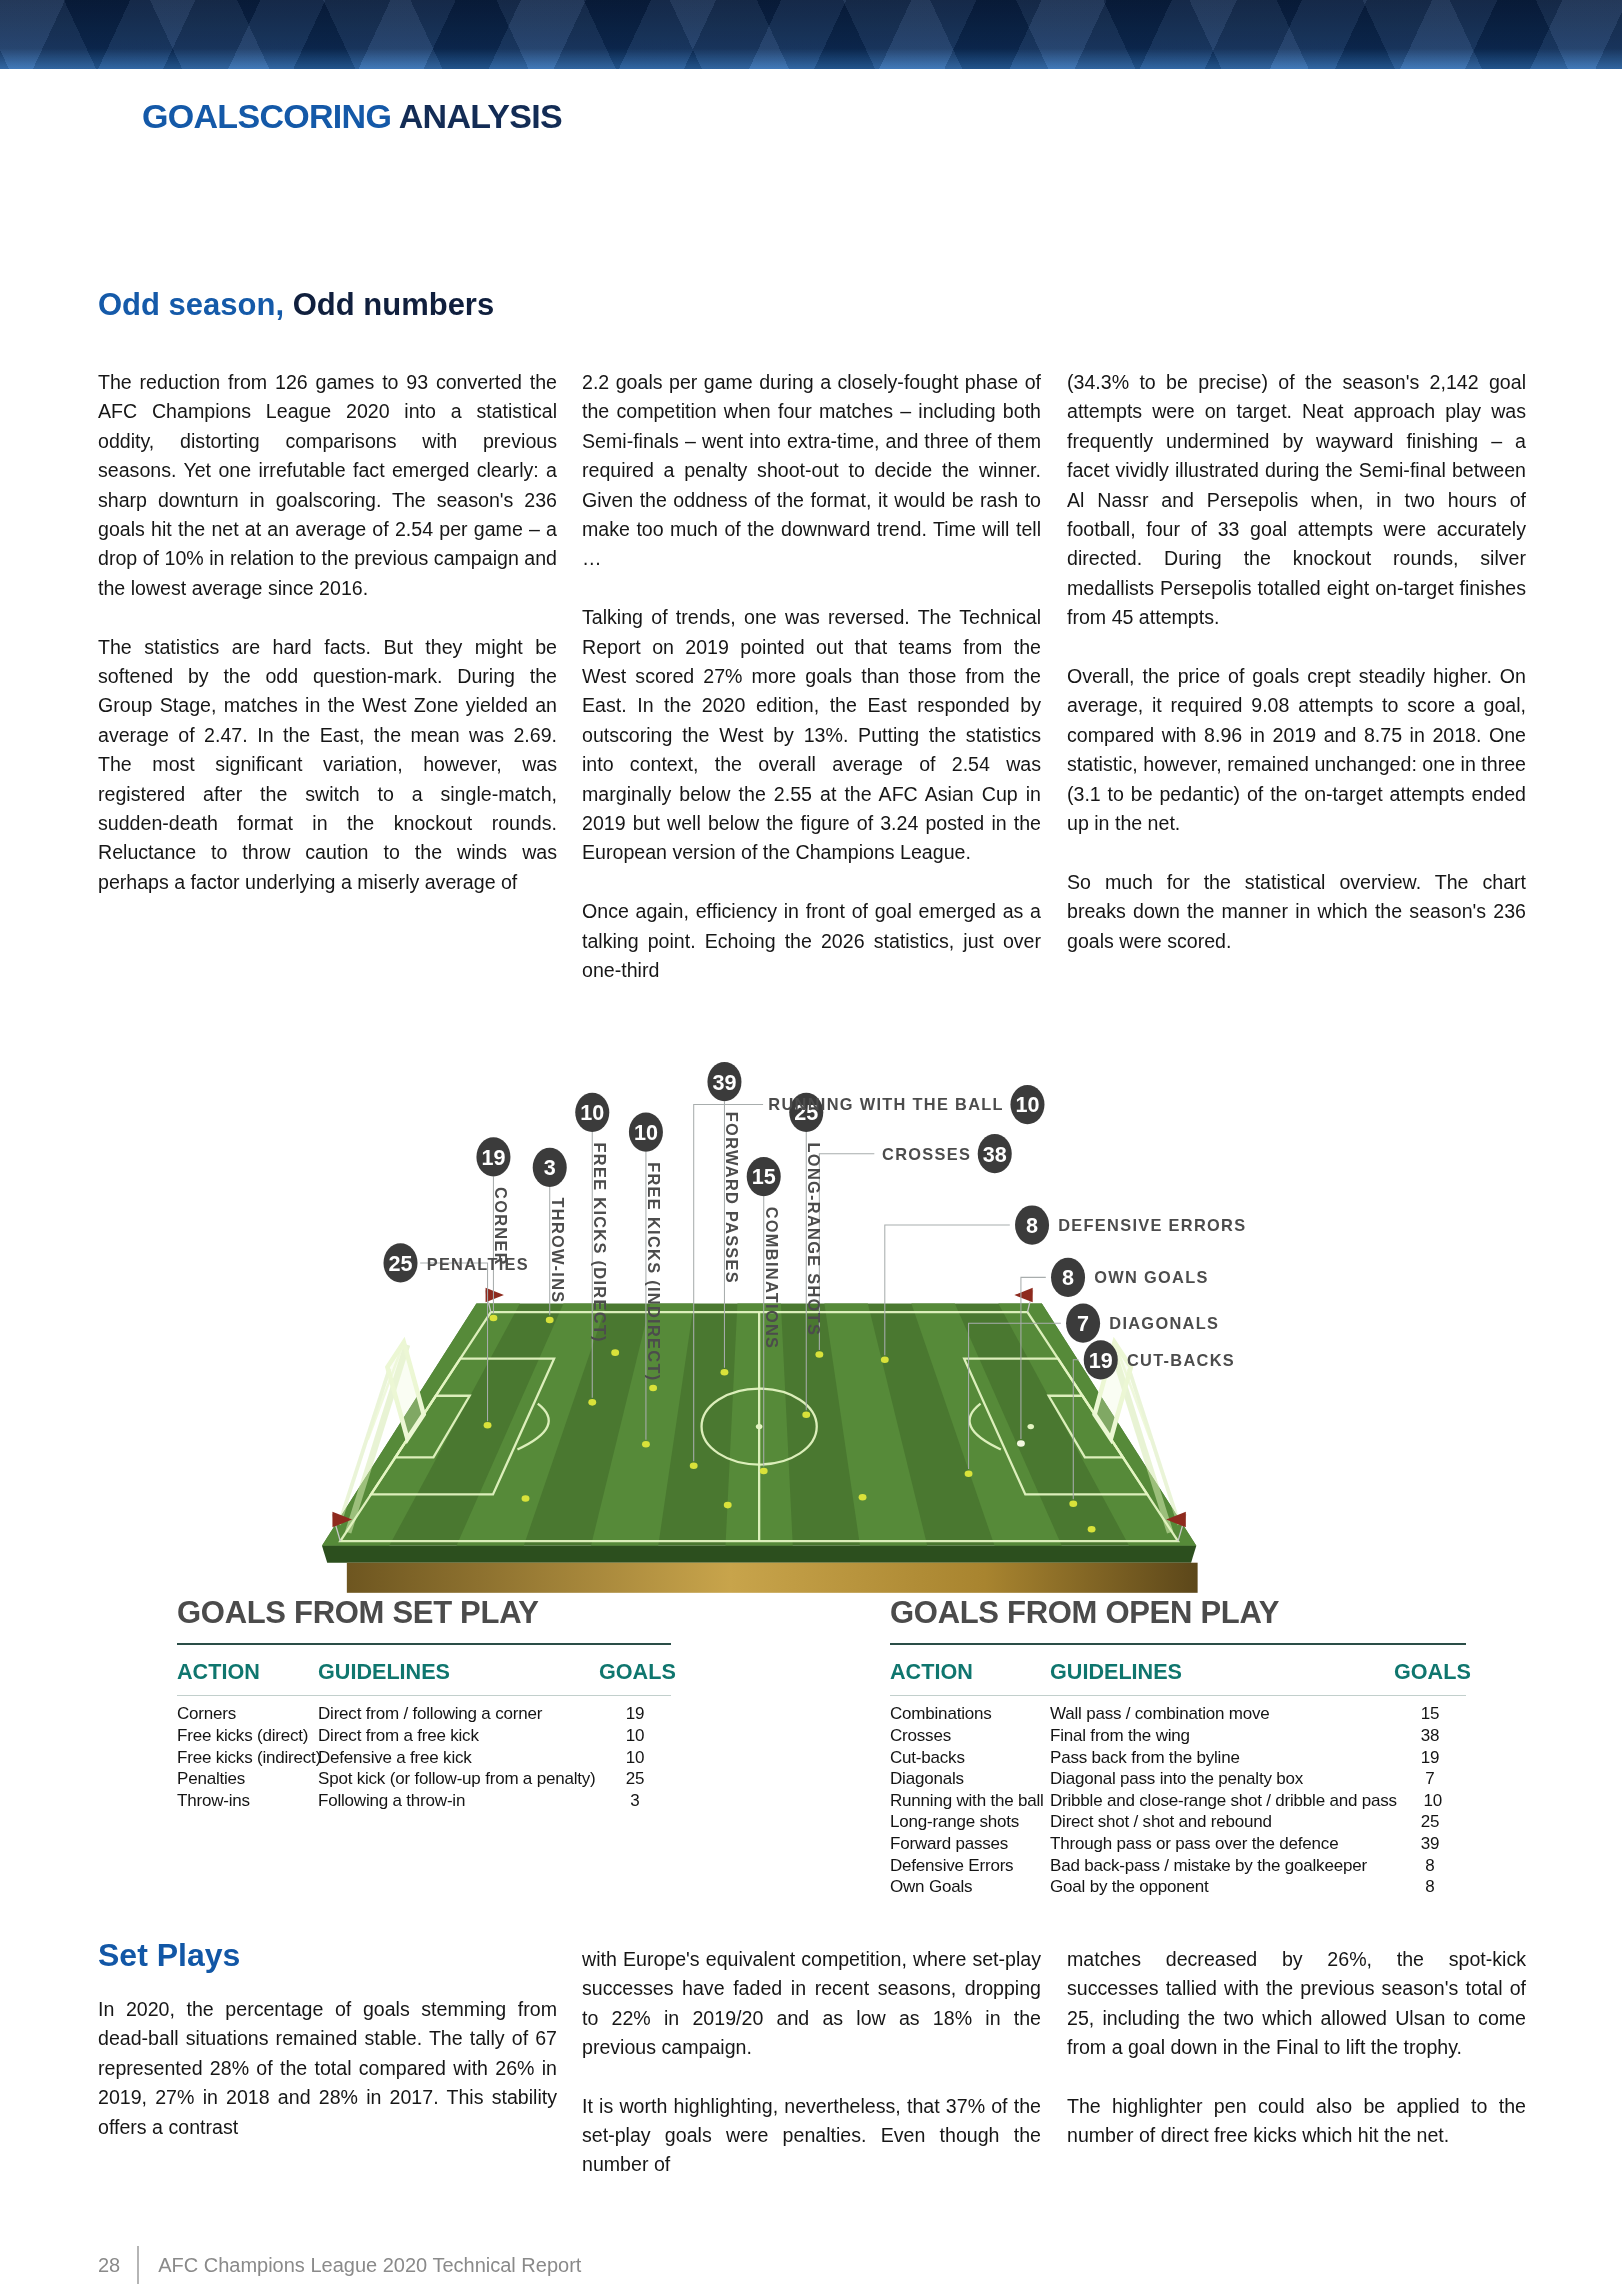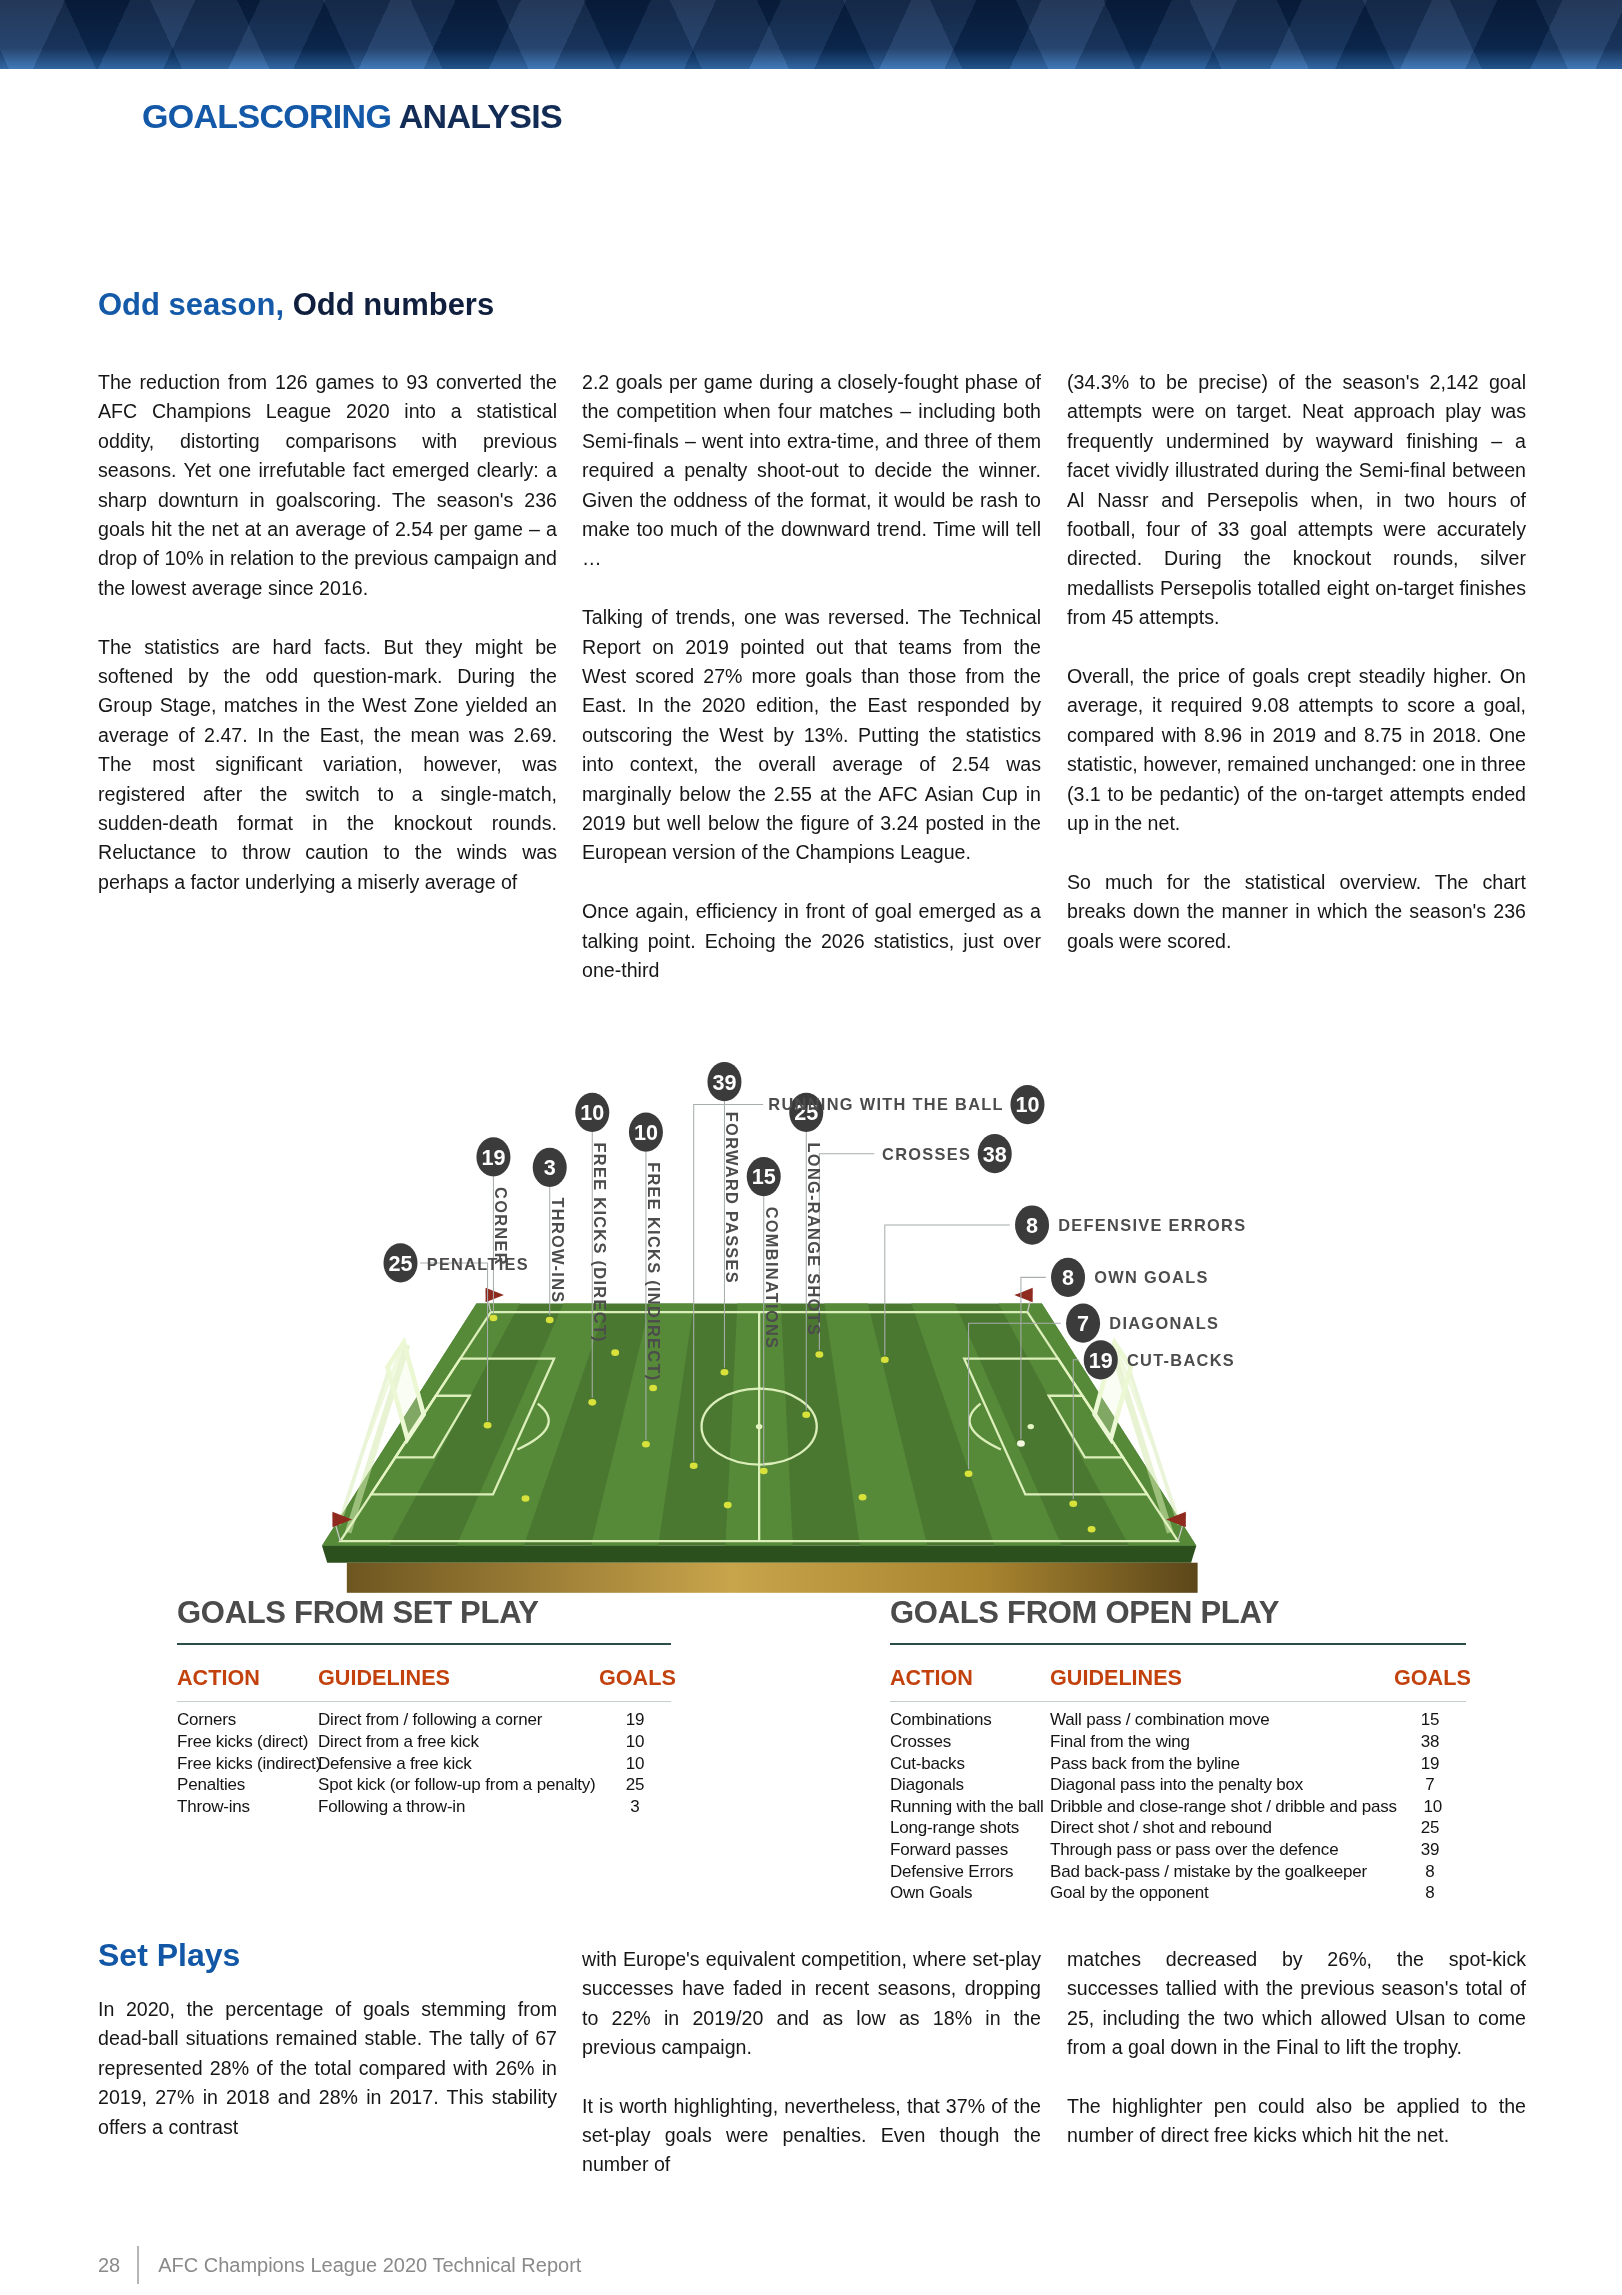--- a/index.html
+++ b/index.html
@@ -30,21 +30,21 @@
   .badge-num{font-size:33px;font-weight:bold;fill:#ffffff;text-anchor:middle;}
   .ig-label{font-size:25px;font-weight:bold;fill:#4c4c4c;letter-spacing:2px;}
   .leader{stroke:#a8adad;stroke-width:1.6;fill:none;}
   .pitchline{stroke:#e4f4c2;stroke-width:3.5;fill:none;opacity:.95;}
   
   .tbl{position:absolute;top:1595px;}
   .tbl-set{left:177px;width:494px;}
   .tbl-open{left:890px;width:576px;}
   .tbl-title{font-size:31px;font-weight:bold;color:#4b4b4b;letter-spacing:-0.3px;}
   .tbl-rule{height:2.6px;background:#2a4d47;margin-top:11.8px;}
-  .tbl-head{display:flex;font-size:21.6px;font-weight:bold;color:#c2410c;margin-top:20px;
+  .tbl-head{display:flex;font-size:21.6px;font-weight:bold;color:#0f766e;margin-top:14px;
             padding-bottom:9.2px;border-bottom:1.3px solid #c2cfcc;}
   .tbl-row{display:flex;font-size:17px;line-height:21.6px;color:#141414;letter-spacing:-0.2px;}
   .rows{margin-top:7.9px;}
   .c-action{flex:none;white-space:nowrap;}
   .tbl-set .c-action{width:141px;}
   .tbl-open .c-action{width:160px;}
   .c-guide{flex:1;white-space:nowrap;}
   .c-goals{flex:none;width:72px;text-align:center;}
   .tbl-head .c-goals{text-align:right;}
   

